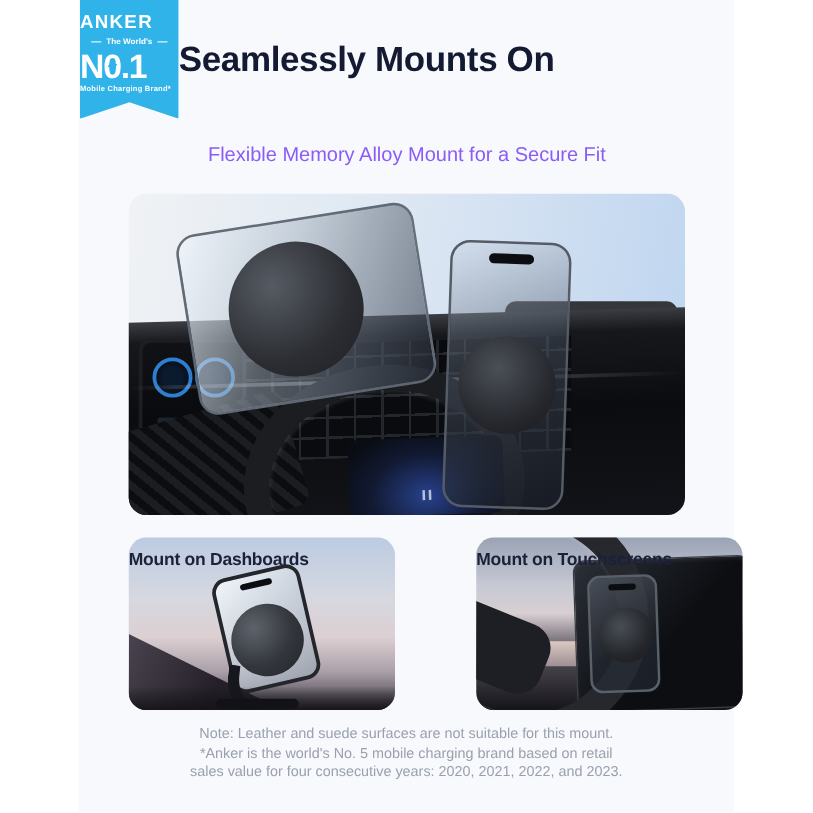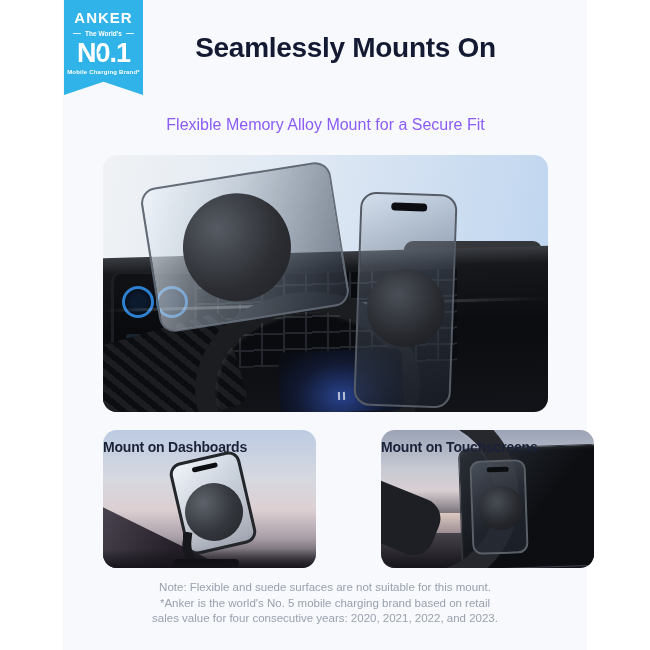--- a/index.html
+++ b/index.html
@@ -6,33 +6,33 @@
   .canvas{
     position:relative;width:650px;height:650px;background:#ffffff;overflow:hidden;
     font-family:"Liberation Sans",sans-serif;
   }
   .content-bg{position:absolute;left:63px;top:0;width:524px;height:650px;background:#f7f9fd;}
 
   
   .badge{
     position:absolute;left:64px;top:0;width:79px;height:95px;background:#2fb3e8;
     clip-path:polygon(0 0,100% 0,100% 100%,50% 86%,0 100%);
-    color:#fff;text-align:center;
+    color:#fff;text-align:left;
   }
   .badge .brand{margin-top:9px;font-size:15px;font-weight:bold;letter-spacing:1px;}
   .badge .tag-top{display:flex;align-items:center;justify-content:center;gap:4px;margin-top:4px;font-size:6.5px;font-weight:bold;}
   .badge .dash{display:inline-block;width:8px;height:1px;background:#ffffff;opacity:.85;}
   .badge .rank{margin-top:1px;font-size:27px;font-weight:800;letter-spacing:-1px;line-height:30px;}
   .badge .rank-zero{position:relative;display:inline-block;}
   .badge .bolt{position:absolute;left:50%;top:50%;transform:translate(-50%,-52%);width:8px;height:13px;}
   .badge .tag-bottom{margin-top:1px;font-size:6px;font-weight:bold;letter-spacing:.2px;}
 
   
   .title{
-    position:absolute;left:143px;top:31px;width:405px;text-align:center;
+    position:absolute;left:143px;top:31px;width:405px;text-align:left;
     font-size:28px;line-height:34px;font-weight:800;color:#131a32;letter-spacing:-.3px;
   }
   .subtitle{
     position:absolute;left:103px;top:116px;width:445px;text-align:center;
     font-size:16px;color:#8b5cf6;
   }
 
   
   .hero{
     position:absolute;left:103px;top:155px;width:445px;height:257px;border-radius:14px;overflow:hidden;
@@ -195,17 +195,17 @@
     <div class="c2-wheel"></div>
     <div class="c2-hub"></div>
     <div class="phone c2-phone">
       <div class="notch"></div>
       <div class="mount"></div>
     </div>
     <div class="card-label">Mount on Touchscreens</div>
   </div>
 
   <div class="footnote">
-    <div>Note: Flexible and suede surfaces are not suitable for this mount.</div>
+    <div>Note: Leather and suede surfaces are not suitable for this mount.</div>
     <div>*Anker is the world's No. 5 mobile charging brand based on retail</div>
     <div>sales value for four consecutive years: 2020, 2021, 2022, and 2023.</div>
   </div>
 </div>
 
 </body></html>

